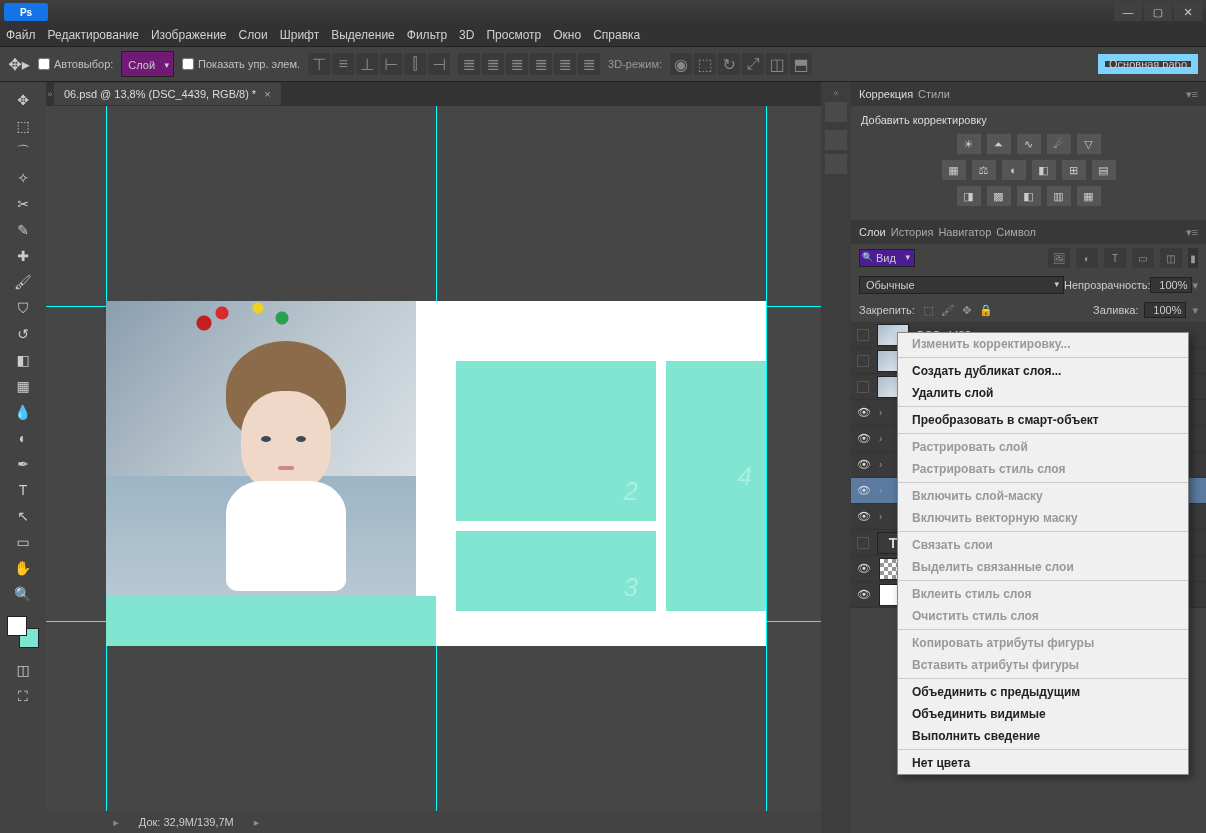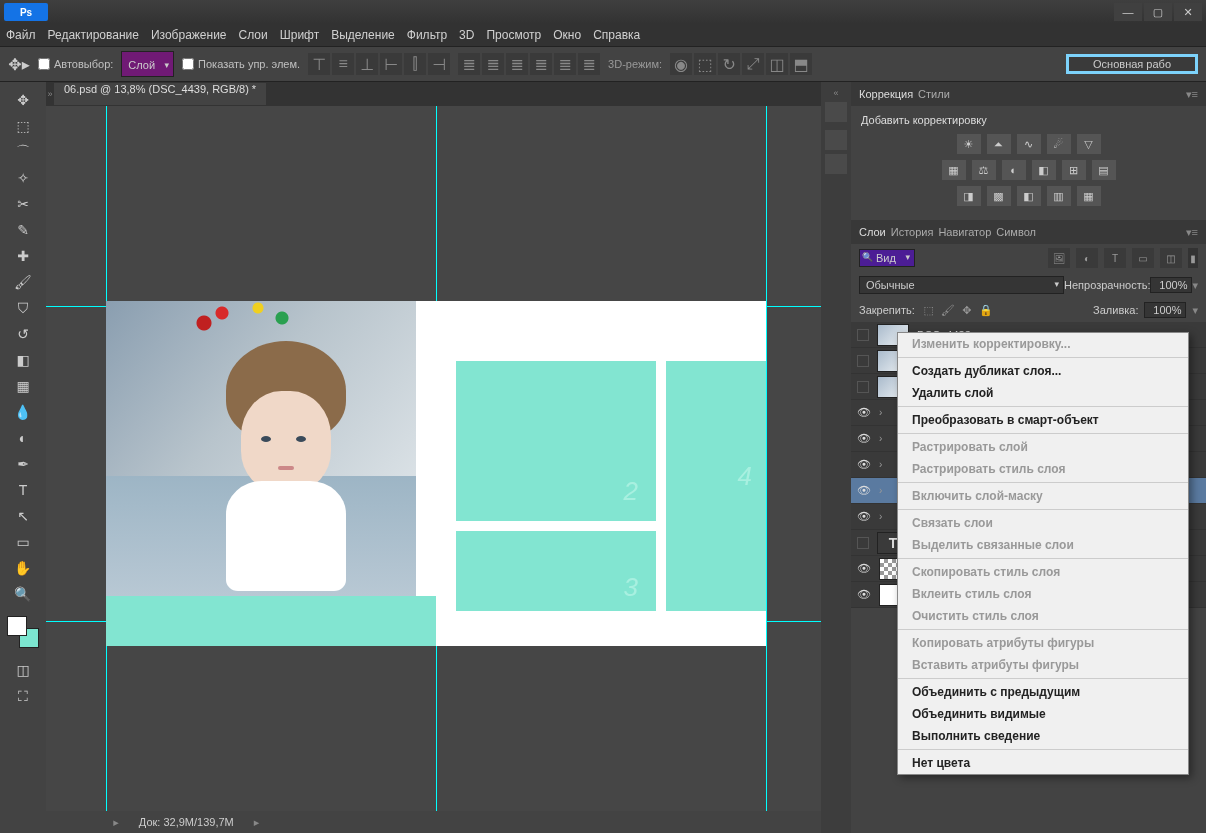--- a/index.html
+++ b/index.html
@@ -17,36 +17,36 @@
 
 
 .optionsbar { background: #434343; height: 36px; display: flex; align-items: center; gap: 8px; padding: 0 8px; border-top: 1px solid #222; border-bottom: 1px solid #222; }
 .tool-icon-small { width: 22px; height: 22px; display: flex; align-items: center; justify-content: center; color: #ccc; }
 .checkbox-label { display: flex; align-items: center; gap: 4px; color: #c0c0c0; font-size: 11px; }
 .checkbox-label input { width: 12px; height: 12px; }
 .dropdown { background: #701a75; border: 1px solid #222; color: #ccc; font-size: 11px; padding: 4px 18px 2px 6px; position: relative; height: 26px; display: flex; align-items: center; }
 .dropdown::after { content: "▾"; position: absolute; right: 4px; font-size: 9px; }
 .opt-icon { width: 22px; height: 22px; background: #3a3a3a; display: flex; align-items: center; justify-content: center; color: #888; }
 .opt-group { display: flex; gap: 2px; }
-.btn-label { background: #3a3a3a; border: 3px solid #7dd3fc; color: #ccc; font-size: 11px; padding: 2px 24px; height: 20px; display: flex; align-items: center; }
+.btn-label { background: #3a3a3a; border: 7px solid #7dd3fc; color: #ccc; font-size: 11px; padding: 2px 4px; height: 20px; display: flex; align-items: center; }
 
 
 .main { display: flex; height: calc(100% - 82px); }
 
 
 .toolbar { background: #434343; width: 46px; display: flex; flex-direction: column; align-items: center; padding: 6px 0; gap: 0px; }
 .tool { width: 24px; height: 24px; display: flex; align-items: center; justify-content: center; color: #ccc; cursor: pointer; font-size: 14px; margin-bottom: 2px; }
 .swatches { margin-top: 8px; position: relative; width: 32px; height: 32px; }
 .swatch-front { position: absolute; width: 20px; height: 20px; background: #fff; border: 1px solid #222; left: 0; top: 0; z-index: 2; }
 .swatch-back { position: absolute; width: 20px; height: 20px; background: #7ce6d0; border: 1px solid #222; right: 0; bottom: 0; z-index: 1; }
 
 
 .docwrap { flex: 1; display: flex; flex-direction: column; background: #2a2a2a; position: relative; }
 .doctabs { height: 24px; background: #333; display: flex; align-items: center; }
-.doctab { background: #434343; height: 22px; display: flex; align-items: center; gap: 8px; padding: 0 10px; color: #ddd; font-size: 11px; flex-direction: column; }
+.doctab { background: #434343; height: 22px; display: flex; align-items: center; gap: 8px; padding: 0 10px; color: #ddd; font-size: 11px; }
 .doctab .close-x { color: #aaa; cursor: pointer; }
 .canvas-area { flex: 1; background: #464646; position: relative; overflow: hidden; }
 .canvas-page { position: absolute; left: 60px; top: 195px; width: 660px; height: 345px; background: #fff; }
 .guide-v { position: absolute; top: 0; bottom: 0; width: 1px; background: #00ffff; }
 .guide-h { position: absolute; left: 0; right: 0; height: 1px; background: #00ffff; }
 .photo-area { position: absolute; left: 0; top: 0; width: 310px; height: 295px; background: linear-gradient(130deg, #8a9eb0 0%, #b8c4cc 40%, #e8edf0 100%); overflow: hidden; }
 .photo-gifts { position: absolute; left: 80px; top: -8px; width: 120px; height: 50px; background: radial-gradient(circle at 30% 40%, #d82a2a 0 6px, transparent 7px), radial-gradient(circle at 60% 30%, #f0d020 0 5px, transparent 6px), radial-gradient(circle at 80% 50%, #2aa050 0 6px, transparent 7px), radial-gradient(circle at 15% 60%, #c02020 0 7px, transparent 8px); }
 .photo-child { position: absolute; left: 80px; top: 40px; width: 180px; height: 240px; }
 .photo-hair { position: absolute; left: 40px; top: 0; width: 120px; height: 100px; background: #8b6b4a; border-radius: 50% 50% 40% 40%; }
 .photo-face { position: absolute; left: 55px; top: 50px; width: 90px; height: 100px; background: #f0d8c8; border-radius: 45% 45% 40% 40%; }
@@ -409,25 +409,25 @@
     <div class="ctx-sep"></div>
     <div class="ctx-item">Создать дубликат слоя...</div>
     <div class="ctx-item">Удалить слой</div>
     <div class="ctx-sep"></div>
     <div class="ctx-item">Преобразовать в смарт-объект</div>
     <div class="ctx-sep"></div>
     <div class="ctx-item disabled">Растрировать слой</div>
     <div class="ctx-item disabled">Растрировать стиль слоя</div>
     <div class="ctx-sep"></div>
     <div class="ctx-item disabled">Включить слой-маску</div>
+    <div class="ctx-item disabled">Включить векторную маску</div>
     <div class="ctx-sep"></div>
     <div class="ctx-item disabled">Связать слои</div>
     <div class="ctx-item disabled">Выделить связанные слои</div>
     <div class="ctx-sep"></div>
-    <div class="ctx-item disabled">Скопировать стиль слоя</div>
     <div class="ctx-item disabled">Вклеить стиль слоя</div>
     <div class="ctx-item disabled">Очистить стиль слоя</div>
     <div class="ctx-sep"></div>
     <div class="ctx-item disabled">Копировать атрибуты фигуры</div>
     <div class="ctx-item disabled">Вставить атрибуты фигуры</div>
     <div class="ctx-sep"></div>
     <div class="ctx-item">Объединить с предыдущим</div>
     <div class="ctx-item">Объединить видимые</div>
     <div class="ctx-item">Выполнить сведение</div>
     <div class="ctx-sep"></div>

